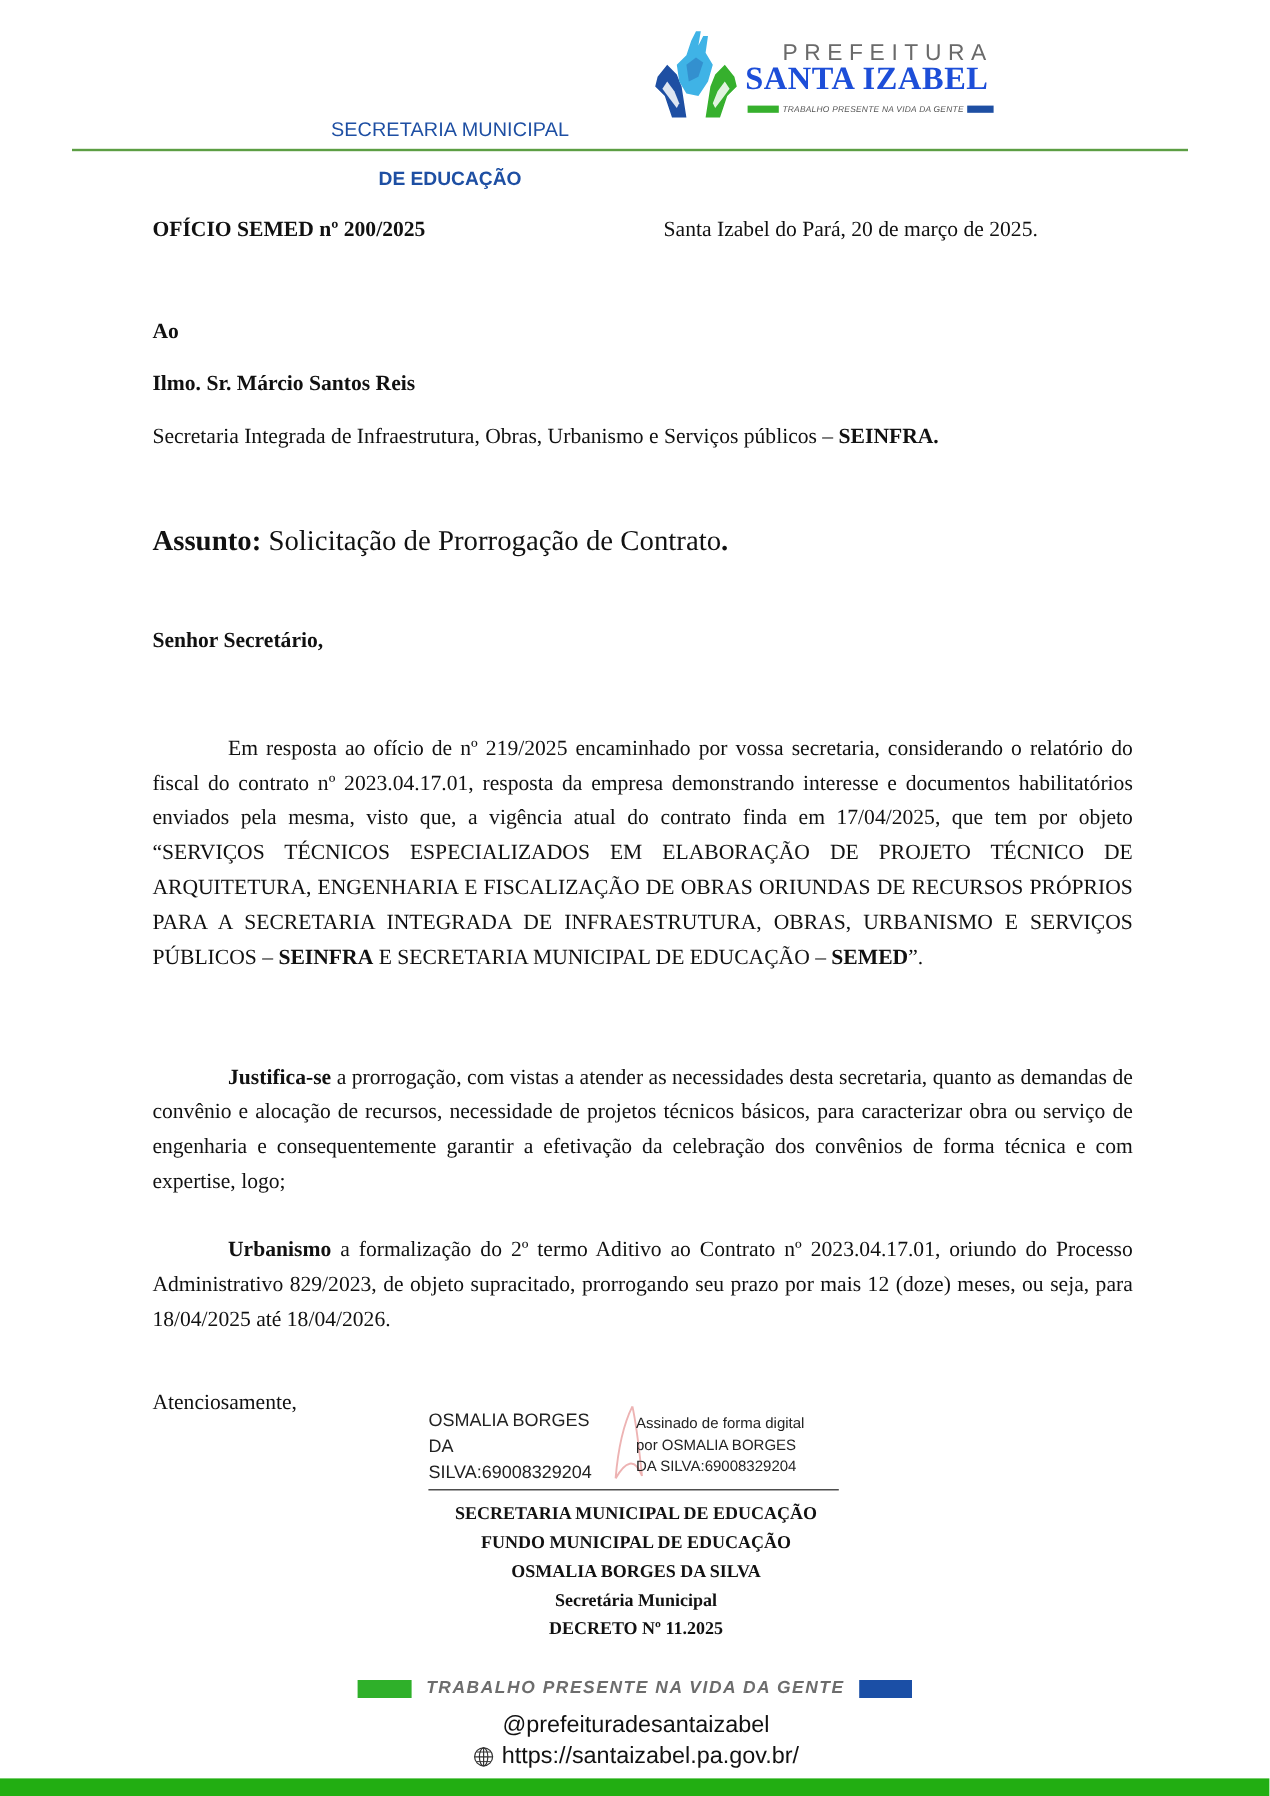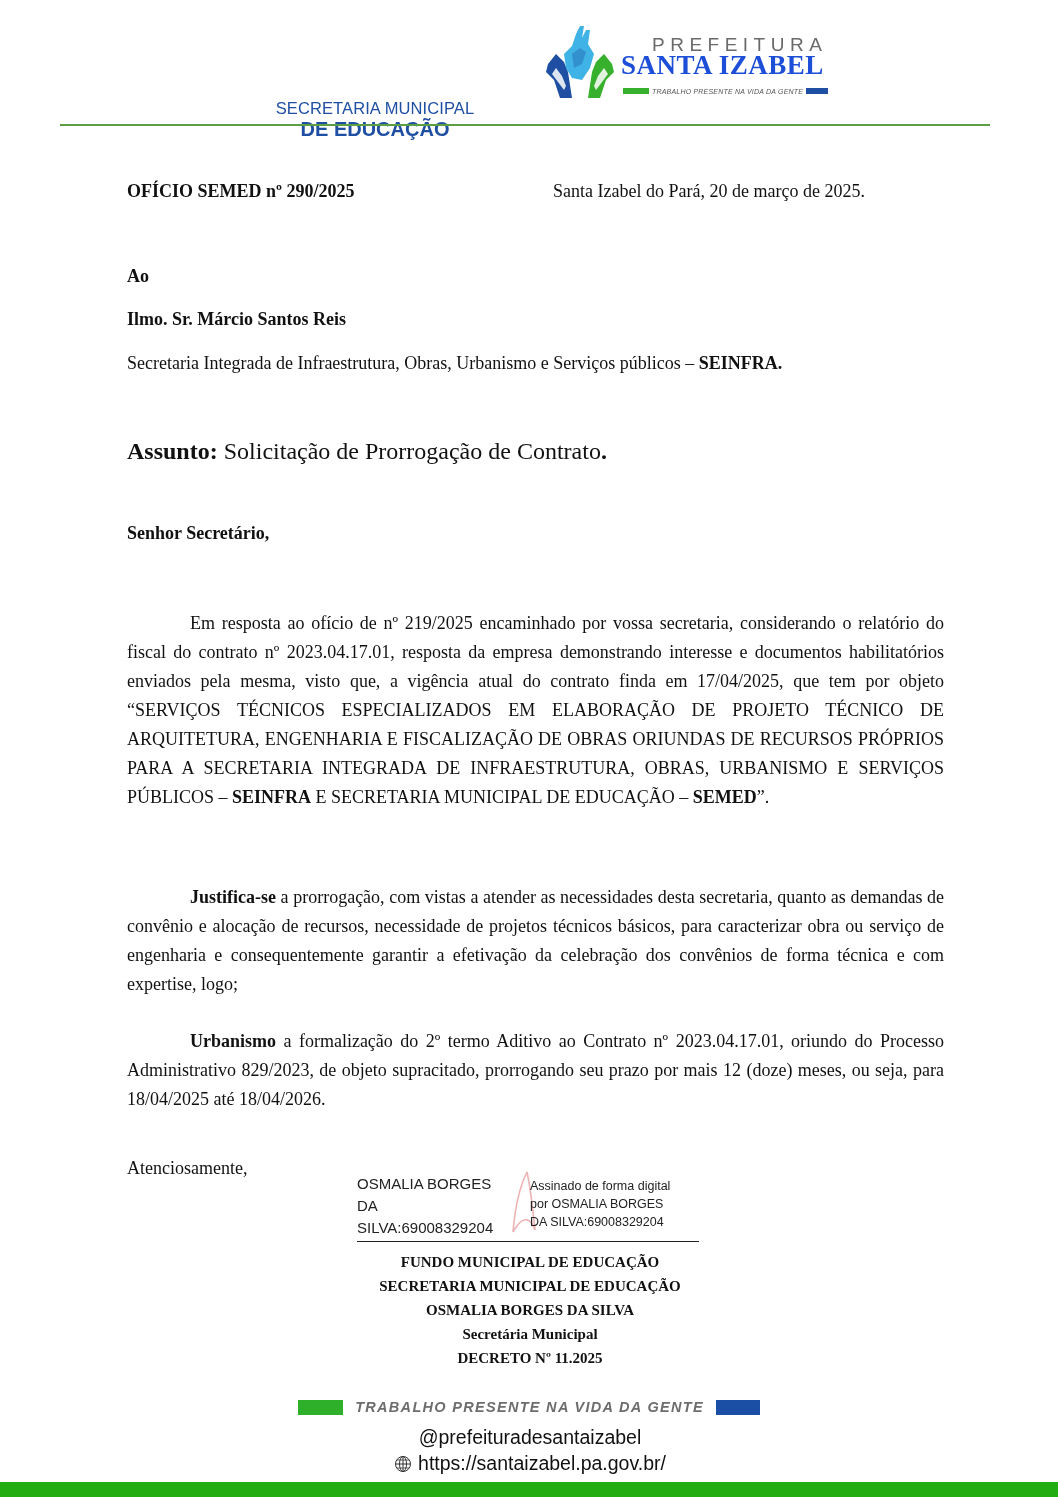--- a/index.html
+++ b/index.html
@@ -2,21 +2,21 @@
 <html><head>
 <meta charset="utf-8">
 <style>
   html, body { margin: 0; padding: 0; background: #ffffff; }
   body { width: 1058px; height: 1497px; position: relative; overflow: hidden; font-family: "DejaVu Serif", serif; color: #111; }
   .abs { position: absolute; }
 
   
   .sec-title { left: 255px; top: 54px; width: 240px; text-align: center; font-family: "Liberation Sans", sans-serif; color: #1e4fa3; line-height: 21px; }
   .sec-title .l1 { font-size: 16.5px; font-weight: normal; letter-spacing: 0.1px; margin-top: 44px; }
-  .sec-title .l2 { font-size: 20px; font-weight: bold; }
+  .sec-title .l2 { font-size: 16px; font-weight: bold; margin-top: 20px; }
   .logo-mark { left: 542px; top: 24px; width: 76px; height: 76px; }
   .pref-top { left: 652px; top: 34px; font-family: "Liberation Sans", sans-serif; font-size: 19px; letter-spacing: 5.5px; color: #6a6a6a; }
   .pref-main { left: 621px; top: 50px; font-family: Liberation Serif, serif; font-size: 27px; font-weight: bold; color: #1d4ed8; letter-spacing: 0.5px; }
   .pref-tag { left: 623px; top: 86px; height: 10px; width: 218px; display: flex; align-items: center; gap: 3px; }
   .pref-tag .bar-g { width: 26px; height: 6px; background: #36b02d; }
   .pref-tag .bar-b { width: 22px; height: 6px; background: #1e4fa3; }
   .pref-tag .txt { font-family: "Liberation Sans", sans-serif; font-style: italic; font-size: 7px; color: #555; white-space: nowrap; letter-spacing: 0.2px; }
   .header-rule { left: 60px; top: 124px; width: 930px; height: 2px; background: #5c9e44; }
   .ofc-id { left: 127px; top: 181px; font-weight: bold; font-size: 18px; font-family: "Liberation Serif", serif; }
   .ofc-date { left: 553px; top: 181px; font-size: 18px; font-family: "Liberation Serif", serif; }
@@ -75,21 +75,21 @@
 
 <div class="abs pref-top">PREFEITURA</div>
 <div class="abs pref-main">SANTA IZABEL</div>
 <div class="abs pref-tag">
   <span class="bar-g"></span>
   <span class="txt">TRABALHO PRESENTE NA VIDA DA GENTE</span>
   <span class="bar-b"></span>
 </div>
 <div class="abs header-rule"></div>
 
-<div class="abs ofc-id">OFÍCIO SEMED nº 290/2025</div>
+<div class="abs ofc-id">OFÍCIO SEMED nº 200/2025</div>
 <div class="abs ofc-date">Santa Izabel do Pará, 20 de março de 2025.</div>
 
 <div class="abs ao">Ao</div>
 <div class="abs dest-name">Ilmo. Sr. Márcio Santos Reis</div>
 <div class="abs dest-org"><span>Secretaria Integrada de Infraestrutura, Obras, Urbanismo e Serviços públicos – </span><b>SEINFRA.</b></div>
 
 <div class="abs subject"><b>Assunto:</b><span> Solicitação de Prorrogação de Contrato</span><b>.</b></div>
 
 <div class="abs greeting">Senhor Secretário,</div>
 
@@ -110,22 +110,22 @@
   <div>SILVA:69008329204</div>
 </div>
 <div class="abs sig-info">
   <div>Assinado de forma digital</div>
   <div>por OSMALIA BORGES</div>
   <div>DA SILVA:69008329204</div>
 </div>
 <div class="abs sig-line"></div>
 
 <div class="abs sig-block">
+  <div>SECRETARIA MUNICIPAL DE EDUCAÇÃO</div>
   <div>FUNDO MUNICIPAL DE EDUCAÇÃO</div>
-  <div>SECRETARIA MUNICIPAL DE EDUCAÇÃO</div>
   <div>OSMALIA BORGES DA SILVA</div>
   <div>Secretária Municipal</div>
   <div>DECRETO Nº 11.2025</div>
 </div>
 
 <div class="abs foot-tag">
   <span class="bar-g"></span>
   <span class="txt">TRABALHO PRESENTE NA VIDA DA GENTE</span>
   <span class="bar-b"></span>
 </div>

